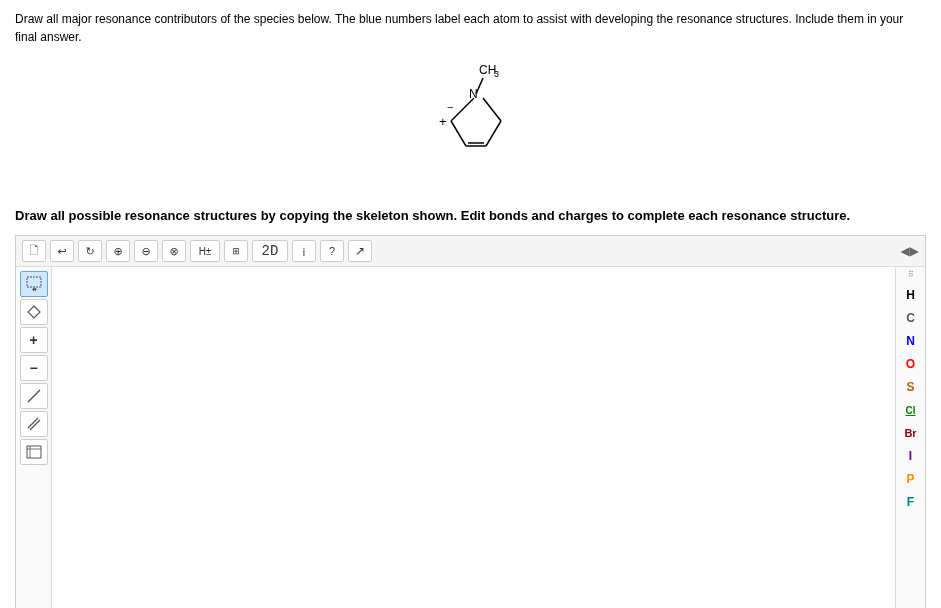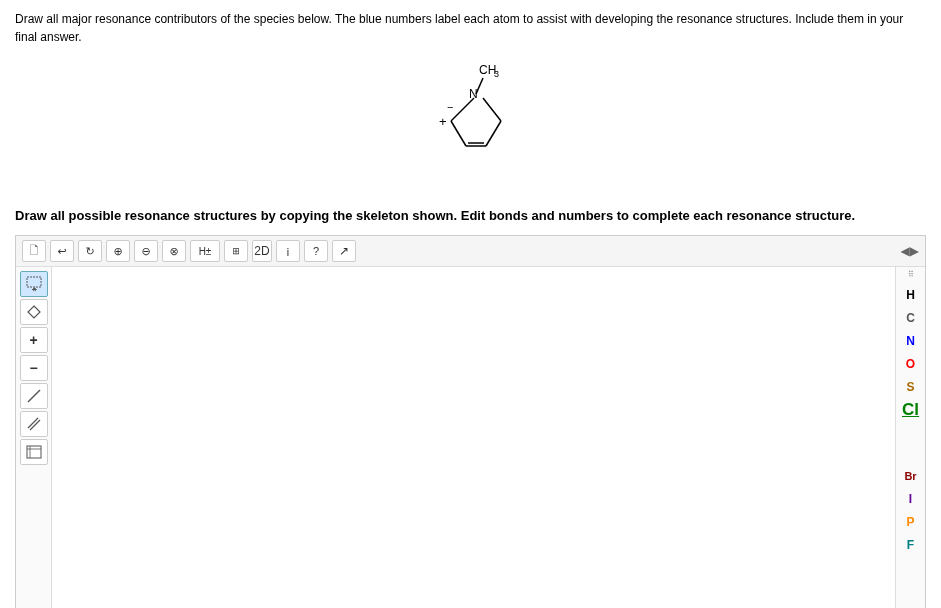--- a/index.html
+++ b/index.html
@@ -187,35 +187,35 @@
       <line x1="57" y1="87" x2="73" y2="87" stroke="#000" stroke-width="1.5"></line>
 
       <text x="28" y="70" font-size="13" font-family="Arial" fill="#000">+</text>
 
       <text x="36" y="55" font-size="11" font-family="Arial" fill="#000">−</text>
     </svg>
   </div>
 </div>
 
 <div class="draw-instructions">
-  <span>Draw all possible resonance structures by copying the skeleton shown. Edit bonds and numbers to complete each resonance structure.</span>
+  <span>Draw all possible resonance structures by copying the skeleton shown. Edit bonds and charges to complete each resonance structure.</span>
 </div>
 
 <div class="editor-container">
 
   <div class="toolbar">
     <button class="toolbar-btn" title="New">🗋</button>
     <button class="toolbar-btn" title="Undo">↩</button>
     <button class="toolbar-btn" title="Redo">↻</button>
     <button class="toolbar-btn" title="Zoom In">⊕</button>
     <button class="toolbar-btn" title="Zoom Out">⊖</button>
     <button class="toolbar-btn" title="Zoom Fit">⊗</button>
     <button class="toolbar-btn" title="Toggle Hydrogens" style="width:30px;font-size:10px;">H±</button>
     <button class="toolbar-btn" title="Layout" style="font-size:9px;">⊞</button>
-    <button class="toolbar-btn" title="2D Mode" style="font-size:12px;width:20px;">2D</button>
+    <button class="toolbar-btn" title="2D Mode" style="font-size:14px;width:36px;font-family:Liberation Mono, monospace;">2D</button>
     <button class="toolbar-btn" title="Info">ℹ</button>
     <button class="toolbar-btn" title="Help">?</button>
     <button class="toolbar-btn" title="Expand" style="font-size:12px;">↗</button>
     <div style="flex:1;"></div>
     <span style="font-size:12px;color:#666;">◀▶</span>
   </div>
 
   <div class="editor-body">
 
     <div class="left-tools">
@@ -289,20 +289,20 @@
       </svg>
     </div>
 
     <div class="right-panel">
       <div class="right-top-icon" style="font-size:8px;color:#888;line-height:1;">⠿</div>
       <div class="element-btn element-H">H</div>
       <div class="element-btn element-C">C</div>
       <div class="element-btn element-N">N</div>
       <div class="element-btn element-O">O</div>
       <div class="element-btn element-S">S</div>
-      <div class="element-btn element-Cl" style="font-size:17px;text-decoration:underline;">Cl</div>
-      <div class="element-btn element-Br" style="font-size:11px;margin-top:43px;">Br</div>
+      <div class="element-btn element-Cl" style="font-size:10px;text-decoration:underline;">Cl</div>
+      <div class="element-btn element-Br" style="font-size:11px;">Br</div>
       <div class="element-btn element-I">I</div>
       <div class="element-btn element-P">P</div>
       <div class="element-btn element-F">F</div>
     </div>
   </div>
 </div>
 
 </body></html>

